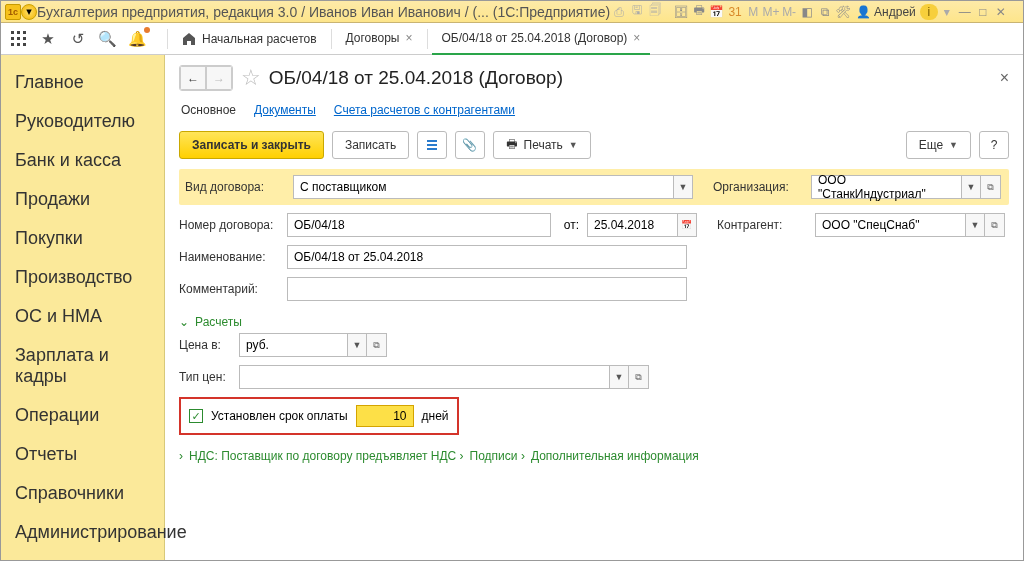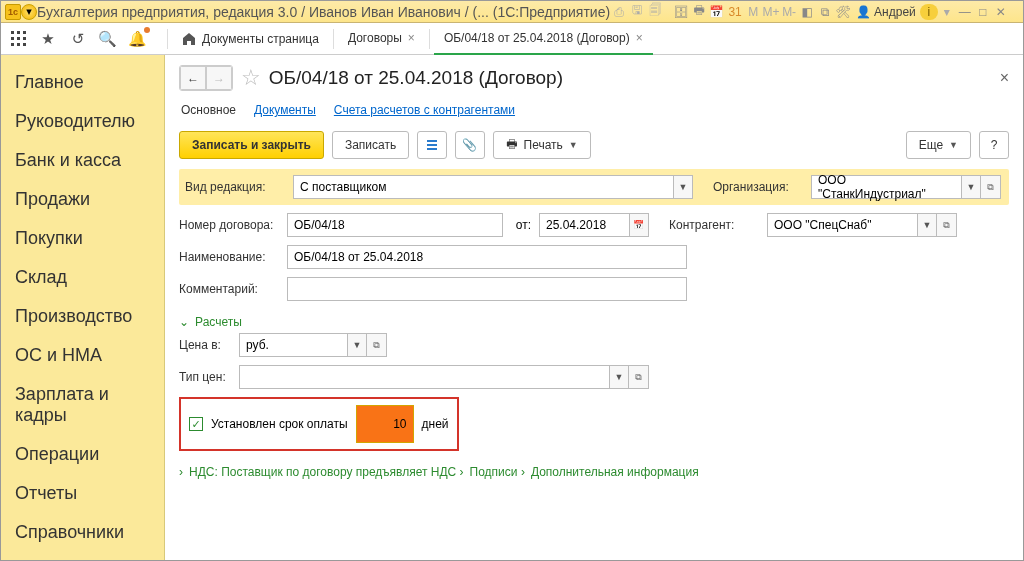--- a/index.html
+++ b/index.html
@@ -46,21 +46,21 @@
 .combo { display:inline-flex;}
 .combo .input { border-right:none;}
 .combo .cbtn { width:20px; height:24px; border:1px solid #bbb; background:#f7f7f7; display:inline-flex; align-items:center; justify-content:center; font-size:9px; color:#555;}
 .combo .cbtn+.cbtn { border-left:none;}
 .right-col { display:flex; align-items:center; gap:8px; margin-left:12px;}
 .green-link { color:#2c8b2f; cursor:default; display:inline-flex; align-items:center; gap:6px;}
 .green-link .chev { font-size:12px;}
 .section { margin:6px 0 4px 0;}
 .red-box { border:2px solid #d4342a; padding:6px 8px; display:inline-flex; align-items:center; gap:8px;}
 .check { width:14px; height:14px; border:1px solid #2c8b2f; display:inline-flex; align-items:center; justify-content:center; color:#2c8b2f; font-size:11px; background:#fff;}
-.days-input { width:58px; height:38px; border:1px solid #d4a400; background:#f97316; text-align:right; padding:0 6px;}
+.days-input { width:58px; height:22px; border:1px solid #d4a400; background:#fde047; text-align:right; padding:0 6px;}
 .bell-dot { position:relative;}
 .bell-dot::after { content:""; position:absolute; top:-1px; right:-1px; width:6px; height:6px; background:#e87b2e; border-radius:50%;}
 svg { display:block;}
 </style>
 </head>
 <body>
 
 <div class="titlebar">
   <span class="tb-icon" style="background:#f6c21c;border:1px solid #c79a00;border-radius:2px;color:#a05a00;font-size:9px;font-weight:bold;">1c</span>
   <span class="tb-icon" style="background:radial-gradient(#ffe36b,#f3b200);border:1px solid #caa200;border-radius:8px;">▾</span>
@@ -111,21 +111,21 @@
   <span class="tool-icon">🔍</span>
   <span class="tool-icon bell-dot">🔔</span>
   <div class="tabs-wrap">
     <span class="sep"></span>
     <span class="home-tab">
       <span>
         <svg width="14" height="14" viewBox="0 0 14 14">
             <path fill="#555" d="M7 1 L13 6 V13 H9 V9 H5 V13 H1 V6 Z"></path>
           </svg>
       </span>
-      <span>Документы страница</span>
+      <span>Начальная расчетов</span>
     </span>
     <span class="sep"></span>
     <span class="tab">
       <span>Договоры</span>
       <span class="close-x">×</span>
     </span>
     <span class="sep"></span>
     <span class="tab active">
       <span>ОБ/04/18 от 25.04.2018 (Договор)</span>
       <span class="close-x">×</span>
@@ -133,21 +133,20 @@
   </div>
 </div>
 
 <div class="body">
   <div class="sidebar">
     <div class="side-item">Главное</div>
     <div class="side-item">Руководителю</div>
     <div class="side-item">Банк и касса</div>
     <div class="side-item">Продажи</div>
     <div class="side-item">Покупки</div>
-    <div class="side-item">Склад</div>
     <div class="side-item">Производство</div>
     <div class="side-item">ОС и НМА</div>
     <div class="side-item">Зарплата и кадры</div>
     <div class="side-item">Операции</div>
     <div class="side-item">Отчеты</div>
     <div class="side-item">Справочники</div>
     <div class="side-item">Администрирование</div>
   </div>
 
   <div class="content">
@@ -188,38 +187,38 @@
       <span class="spacer"></span>
       <span class="btn">
         <span>Еще</span>
         <span class="caret">▼</span>
       </span>
       <span class="btn icon-only">?</span>
     </div>
 
     
     <div class="form-row hl">
-      <span class="label">Вид редакция:</span>
+      <span class="label">Вид договора:</span>
       <span class="combo">
         <span class="input" style="width:380px;">С поставщиком</span>
         <span class="cbtn">▼</span>
       </span>
       <div class="right-col">
         <span class="label right" style="width:90px;">Организация:</span>
         <span class="combo">
           <span class="input" style="width:150px;">ООО "СтанкИндустриал"</span>
           <span class="cbtn">▼</span>
           <span class="cbtn">⧉</span>
         </span>
       </div>
     </div>
 
     <div class="form-row">
       <span class="label">Номер договора:</span>
-      <span class="input" style="width:216px;">ОБ/04/18</span>
+      <span class="input" style="width:264px;">ОБ/04/18</span>
       <span style="width:20px;text-align:right;">от:</span>
       <span class="combo">
         <span class="input" style="width:90px;">25.04.2018</span>
         <span class="cbtn">📅</span>
       </span>
       <div class="right-col">
         <span class="label right" style="width:90px;">Контрагент:</span>
         <span class="combo">
           <span class="input" style="width:150px;">ООО "СпецСнаб"</span>
           <span class="cbtn">▼</span>

